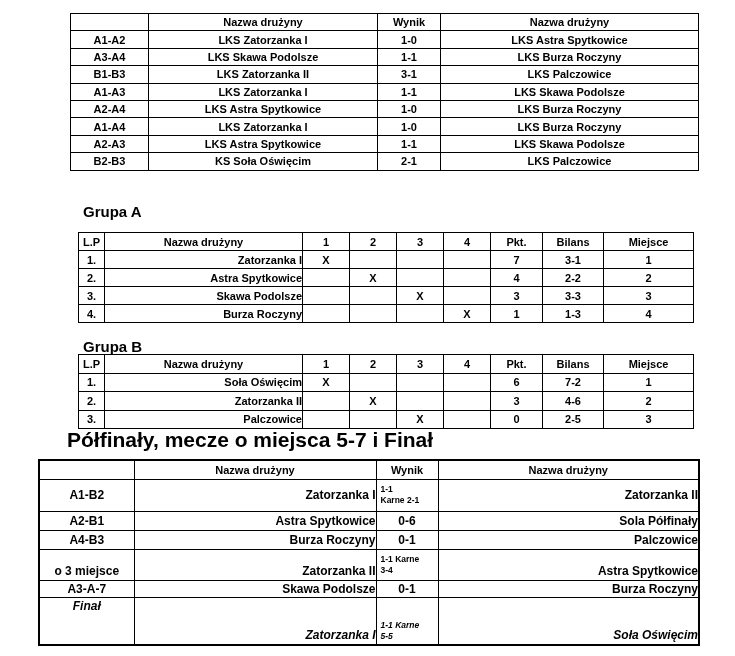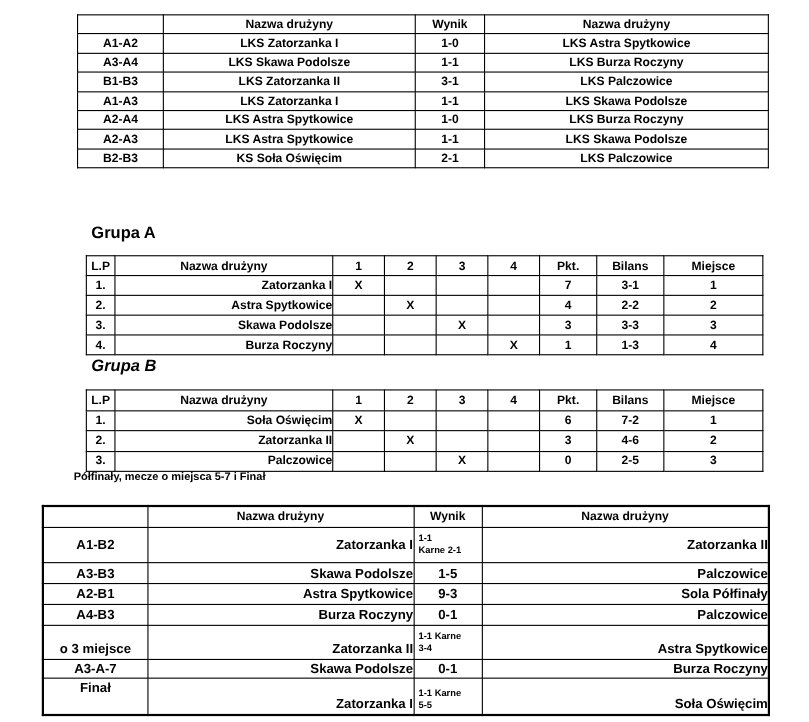--- a/index.html
+++ b/index.html
@@ -15,26 +15,26 @@
   
   .t2,.t3{left:78px;width:615px;font-size:11px;}
   .t2{top:232px;}
   .t3{top:354px;}
   .t2 tr{height:18px;}
   .t3 tr{height:18.5px;}
   .lft{text-align:right;padding-left:6px;}
   
   .glabel{position:absolute;font-size:15px;}
   .ga{left:83px;top:203px;}
-  .gb{left:83px;top:324px;font-style:italic;}
-  .heading{position:absolute;left:67px;top:428px;font-size:10px;}
+  .gb{left:83px;top:338px;}
+  .heading{position:absolute;left:67px;top:428px;font-size:21px;}
   
   .t4{left:38px;top:459px;width:660px;font-size:12px;border:2px solid #000;}
   .t4 th{font-size:11px;}
-  .rh19{height:19px;}.rh32{height:32px;}.rh31{height:31px;}.rh17{height:17px;}.rh38{height:34px;}
+  .rh19{height:19px;}.rh32{height:32px;}.rh31{height:31px;}.rh17{height:17px;}.rh38{height:48px;font-style:italic;}
   .t4 .lft{padding-left:5px;}
   .sm{font-size:8.5px;text-align:left;padding-left:4px;line-height:11px;}
   .sm span{display:block;}
   .vb{vertical-align:bottom;padding-bottom:2px;margin-top:12px;}
   .vt{vertical-align:top;padding-top:1px;}
 </style>
 </head>
 <body>
 
 <table class="t1">
@@ -75,20 +75,26 @@
     <td>1-1</td>
     <td>LKS Skawa Podolsze</td>
   </tr>
   <tr>
     <td>A2-A4</td>
     <td>LKS Astra Spytkowice</td>
     <td>1-0</td>
     <td>LKS Burza Roczyny</td>
   </tr>
   <tr>
+    <td>A1-A4</td>
+    <td>LKS Zatorzanka I</td>
+    <td>1-0</td>
+    <td>LKS Burza Roczyny</td>
+  </tr>
+  <tr>
     <td>A2-A3</td>
     <td>LKS Astra Spytkowice</td>
     <td>1-1</td>
     <td>LKS Skawa Podolsze</td>
   </tr>
   <tr>
     <td>B2-B3</td>
     <td>KS Soła Oświęcim</td>
     <td>2-1</td>
     <td>LKS Palczowice</td>
@@ -250,29 +256,23 @@
   <tr class="rh32">
     <td>A1-B2</td>
     <td class="lft">Zatorzanka I</td>
     <td class="sm">
       <span>1-1</span>
       <span>Karne 2-1</span>
     </td>
     <td class="lft">Zatorzanka II</td>
   </tr>
   <tr class="rh19">
-    <td>A3-B3</td>
-    <td class="lft">Skawa Podolsze</td>
-    <td>1-5</td>
-    <td class="lft">Palczowice</td>
-  </tr>
-  <tr class="rh19">
     <td>A2-B1</td>
     <td class="lft">Astra Spytkowice</td>
-    <td>9-3</td>
+    <td>0-6</td>
     <td class="lft">Sola Półfinały</td>
   </tr>
   <tr class="rh19">
     <td>A4-B3</td>
     <td class="lft">Burza Roczyny</td>
     <td>0-1</td>
     <td class="lft">Palczowice</td>
   </tr>
   <tr class="rh31">
     <td class="vb">o 3 miejsce</td>

